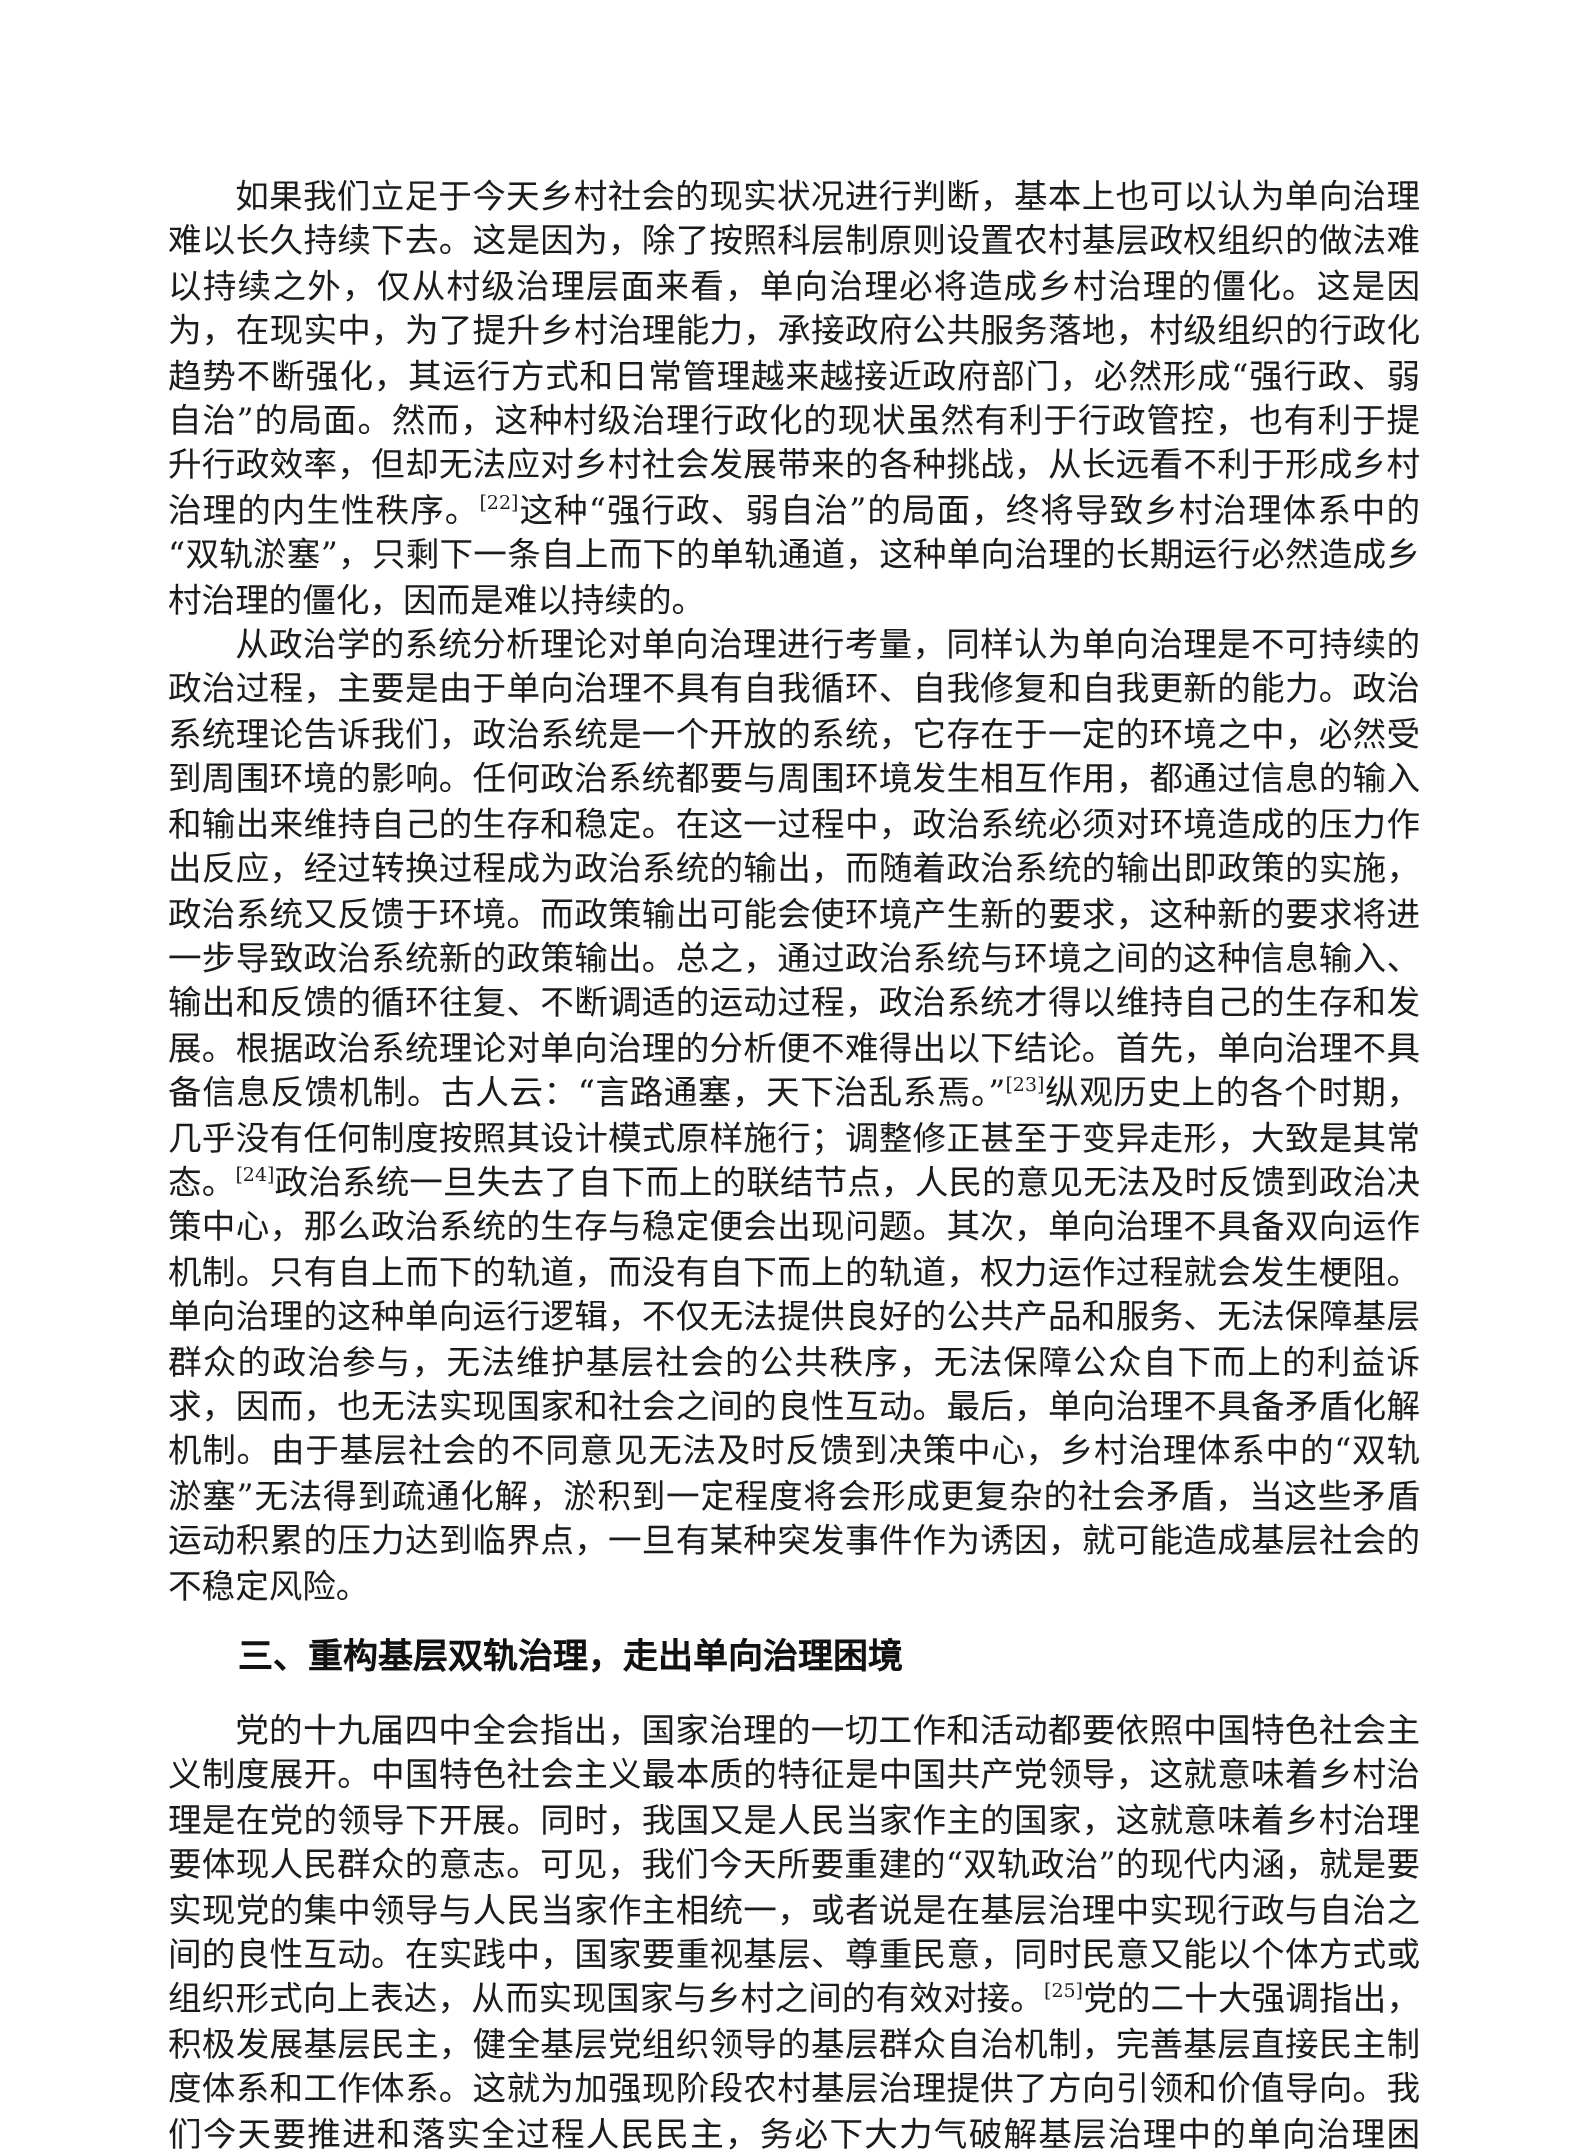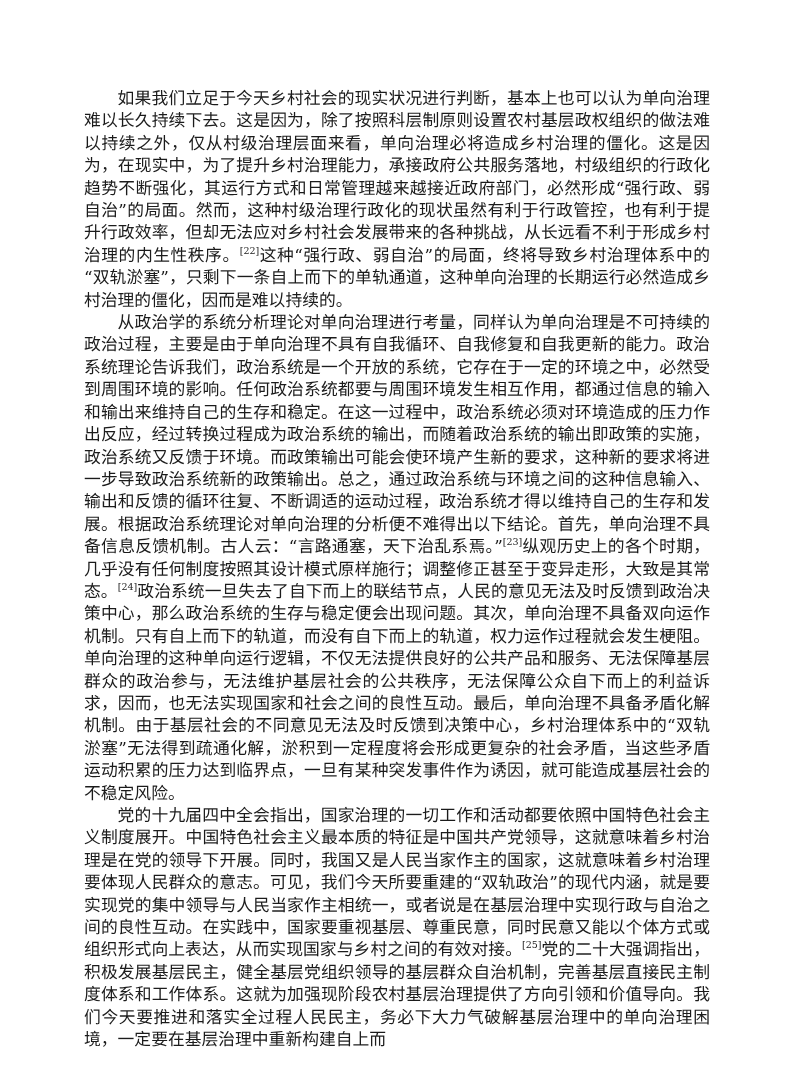--- a/index.html
+++ b/index.html
@@ -50,16 +50,17 @@
 </style>
 </head>
 <body>
 
 <div class="page">
 
   <p class="para"><span>如果我们立足于今天乡村社会的现实状况进行判断，基本上也可以认为单向治理难以长久持续下去。这是因为，除了按照科层制原则设置农村基层政权组织的做法难以持续之外，仅从村级治理层面来看，单向治理必将造成乡村治理的僵化。这是因为，在现实中，为了提升乡村治理能力，承接政府公共服务落地，村级组织的行政化趋势不断强化，其运行方式和日常管理越来越接近政府部门，必然形成“强行政、弱自治”的局面。然而，这种村级治理行政化的现状虽然有利于行政管控，也有利于提升行政效率，但却无法应对乡村社会发展带来的各种挑战，从长远看不利于形成乡村治理的内生性秩序。</span><sup class="fn">[22]</sup><span>这种“强行政、弱自治”的局面，终将导致乡村治理体系中的“双轨淤塞”，只剩下一条自上而下的单轨通道，这种单向治理的长期运行必然造成乡村治理的僵化，因而是难以持续的。</span></p>
 
   <p class="para"><span>从政治学的系统分析理论对单向治理进行考量，同样认为单向治理是不可持续的政治过程，主要是由于单向治理不具有自我循环、自我修复和自我更新的能力。政治系统理论告诉我们，政治系统是一个开放的系统，它存在于一定的环境之中，必然受到周围环境的影响。任何政治系统都要与周围环境发生相互作用，都通过信息的输入和输出来维持自己的生存和稳定。在这一过程中，政治系统必须对环境造成的压力作出反应，经过转换过程成为政治系统的输出，而随着政治系统的输出即政策的实施，政治系统又反馈于环境。而政策输出可能会使环境产生新的要求，这种新的要求将进一步导致政治系统新的政策输出。总之，通过政治系统与环境之间的这种信息输入、输出和反馈的循环往复、不断调适的运动过程，政治系统才得以维持自己的生存和发展。根据政治系统理论对单向治理的分析便不难得出以下结论。首先，单向治理不具备信息反馈机制。古人云：“言路通塞，天下治乱系焉。”</span><sup class="fn">[23]</sup><span>纵观历史上的各个时期，几乎没有任何制度按照其设计模式原样施行；调整修正甚至于变异走形，大致是其常态。</span><sup class="fn">[24]</sup><span>政治系统一旦失去了自下而上的联结节点，人民的意见无法及时反馈到政治决策中心，那么政治系统的生存与稳定便会出现问题。其次，单向治理不具备双向运作机制。只有自上而下的轨道，而没有自下而上的轨道，权力运作过程就会发生梗阻。单向治理的这种单向运行逻辑，不仅无法提供良好的公共产品和服务、无法保障基层群众的政治参与，无法维护基层社会的公共秩序，无法保障公众自下而上的利益诉求，因而，也无法实现国家和社会之间的良性互动。最后，单向治理不具备矛盾化解机制。由于基层社会的不同意见无法及时反馈到决策中心，乡村治理体系中的“双轨淤塞”无法得到疏通化解，淤积到一定程度将会形成更复杂的社会矛盾，当这些矛盾运动积累的压力达到临界点，一旦有某种突发事件作为诱因，就可能造成基层社会的不稳定风险。</span></p>
 
+  <h3 class="section-heading">三、重构基层双轨治理，走出单向治理困境</h3>
 
   <p class="para"><span>党的十九届四中全会指出，国家治理的一切工作和活动都要依照中国特色社会主义制度展开。中国特色社会主义最本质的特征是中国共产党领导，这就意味着乡村治理是在党的领导下开展。同时，我国又是人民当家作主的国家，这就意味着乡村治理要体现人民群众的意志。可见，我们今天所要重建的“双轨政治”的现代内涵，就是要实现党的集中领导与人民当家作主相统一，或者说是在基层治理中实现行政与自治之间的良性互动。在实践中，国家要重视基层、尊重民意，同时民意又能以个体方式或组织形式向上表达，从而实现国家与乡村之间的有效对接。</span><sup class="fn">[25]</sup><span>党的二十大强调指出，积极发展基层民主，健全基层党组织领导的基层群众自治机制，完善基层直接民主制度体系和工作体系。这就为加强现阶段农村基层治理提供了方向引领和价值导向。我们今天要推进和落实全过程人民民主，务必下大力气破解基层治理中的单向治理困境，一定要在基层治理中重新构建自上而</span></p>
 
 </div>
 
 </body></html>

